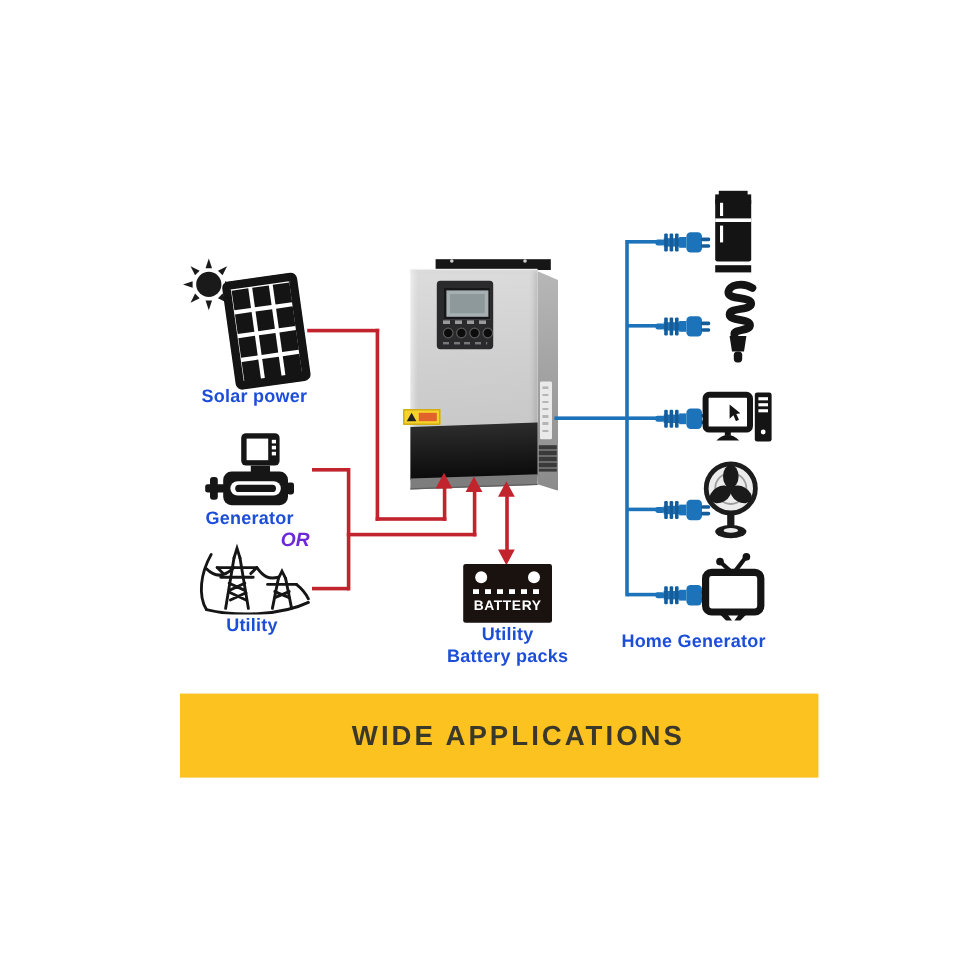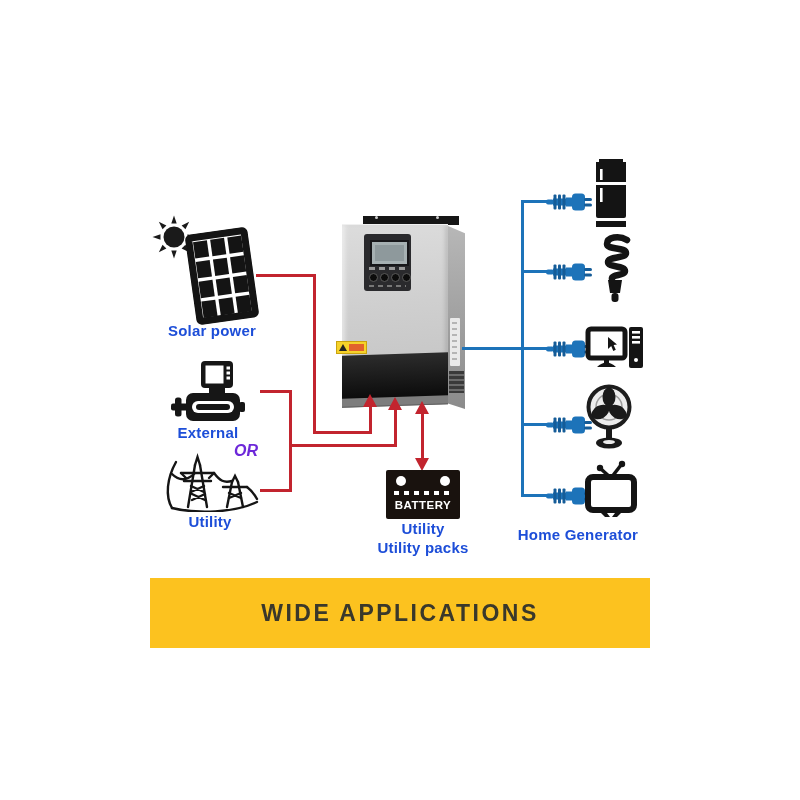--- a/index.html
+++ b/index.html
@@ -38,21 +38,21 @@
   .inv-sticker{position:absolute;left:113px;top:105px;width:10px;height:48px;background:#eaeaea;border-radius:1px;}
   .inv-sticker-lines{position:absolute;left:2px;top:4px;width:5px;height:40px;background:repeating-linear-gradient(180deg,#b5b5b5 0 2px,transparent 2px 6px);}
   .inv-band{position:absolute;left:5px;top:141px;width:106px;height:44px;background:linear-gradient(180deg,#2c2c2c,#0b0b0b);transform:skewY(-2deg);}
   .inv-base{position:absolute;left:5px;top:184px;width:106px;height:8px;background:#7d7d7d;border-bottom:1px solid #5f5f5f;transform:skewY(-2deg);}
   
   #battery{position:absolute;left:386px;top:470px;width:74px;height:49px;background:#19120e;border-radius:2px;}
   .bat-term{position:absolute;top:6px;width:10px;height:10px;border-radius:50%;background:#fff;}
   .bat-dash{position:absolute;left:8px;top:21px;width:58px;height:4px;background:repeating-linear-gradient(90deg,#fff 0 5px,transparent 5px 10px);}
   .bat-word{position:absolute;left:0;top:29px;width:74px;text-align:center;color:#fff;font-weight:700;font-size:11.5px;letter-spacing:.5px;}
   
-  #banner{position:absolute;left:150px;top:578px;width:500px;height:70px;background:var(--banner-bg);display:flex;align-items:center;justify-content:center;}
+  #banner{position:absolute;left:150px;top:578px;width:500px;height:70px;background:var(--banner-bg);display:flex;align-items:center;justify-content:center;padding-left:32px;}
   #banner-text{font-weight:800;font-size:23px;letter-spacing:2.5px;color:var(--banner-ink);}
   .or-lbl{position:absolute;font-style:italic;font-weight:600;font-size:16px;color:#6d28d9;}
   svg{display:block;}
 </style>
 </head>
 <body>
 
 <div id="canvas">
 
   <svg class="abs" style="left:151px;top:214px" width="46" height="46" viewBox="0 0 46 46">
@@ -99,21 +99,21 @@
       <rect x="5" y="37.5" width="6.5" height="19" rx="2.5"></rect>
       <rect x="69" y="42" width="6" height="10" rx="2"></rect>
     </g>
     <rect x="35.5" y="5.5" width="18" height="18" fill="#ffffff"></rect>
     <rect x="56.5" y="6.5" width="3.5" height="3" fill="#ffffff"></rect>
     <rect x="56.5" y="11.5" width="3.5" height="3" fill="#ffffff"></rect>
     <rect x="56.5" y="16.5" width="3.5" height="3" fill="#ffffff"></rect>
     <rect x="22" y="41" width="42" height="12" rx="6" fill="#ffffff"></rect>
     <rect x="26" y="44" width="34" height="6" rx="3" fill="#161616"></rect>
   </svg>
-  <div class="lbl" style="left:148px;top:424px;width:120px;">External</div>
+  <div class="lbl" style="left:148px;top:424px;width:120px;">Generator</div>
 
   <div class="or-lbl" style="left:234px;top:442px;">OR</div>
 
   <svg class="abs" style="left:162px;top:450px" width="100" height="62" viewBox="0 0 100 62">
     <g fill="none" stroke="#151515" stroke-width="2.4" stroke-linecap="round">
       <path d="M14,12 C5,28 3,46 10,58"></path>
       <path d="M10,58 C35,64 72,63 95,52"></path>
       <path d="M26,57 L33,15 M45,57 L38,15"></path>
       <path d="M33,15 L35.5,7 L38,15"></path>
       <path d="M19,23 L52,23 M22,31 L49,31"></path>
@@ -176,21 +176,21 @@
   <div class="ah-up" style="left:415px;top:401px;"></div>
   <div class="ah-down" style="left:415px;top:458px;"></div>
 
   <div id="battery">
     <span class="bat-term" style="left:10px;"></span>
     <span class="bat-term" style="left:54px;"></span>
     <div class="bat-dash"></div>
     <div class="bat-word">BATTERY</div>
   </div>
   <div class="lbl" style="left:353px;top:520px;width:140px;">Utility</div>
-  <div class="lbl" style="left:353px;top:539px;width:140px;">Utility packs</div>
+  <div class="lbl" style="left:353px;top:539px;width:140px;">Battery packs</div>
 
   <div class="bwire" style="left:462px;top:347px;width:61px;height:3px;"></div>
   <div class="bwire" style="left:521px;top:200px;width:3px;height:297px;"></div>
   <div class="bwire" style="left:523px;top:200px;width:26px;height:3px;"></div>
   <div class="bwire" style="left:523px;top:270px;width:26px;height:3px;"></div>
   <div class="bwire" style="left:523px;top:347px;width:26px;height:3px;"></div>
   <div class="bwire" style="left:523px;top:423px;width:26px;height:3px;"></div>
   <div class="bwire" style="left:523px;top:494px;width:26px;height:3px;"></div>
 
   <svg class="abs" style="left:546px;top:190px" width="46" height="24" viewBox="0 0 46 24">

